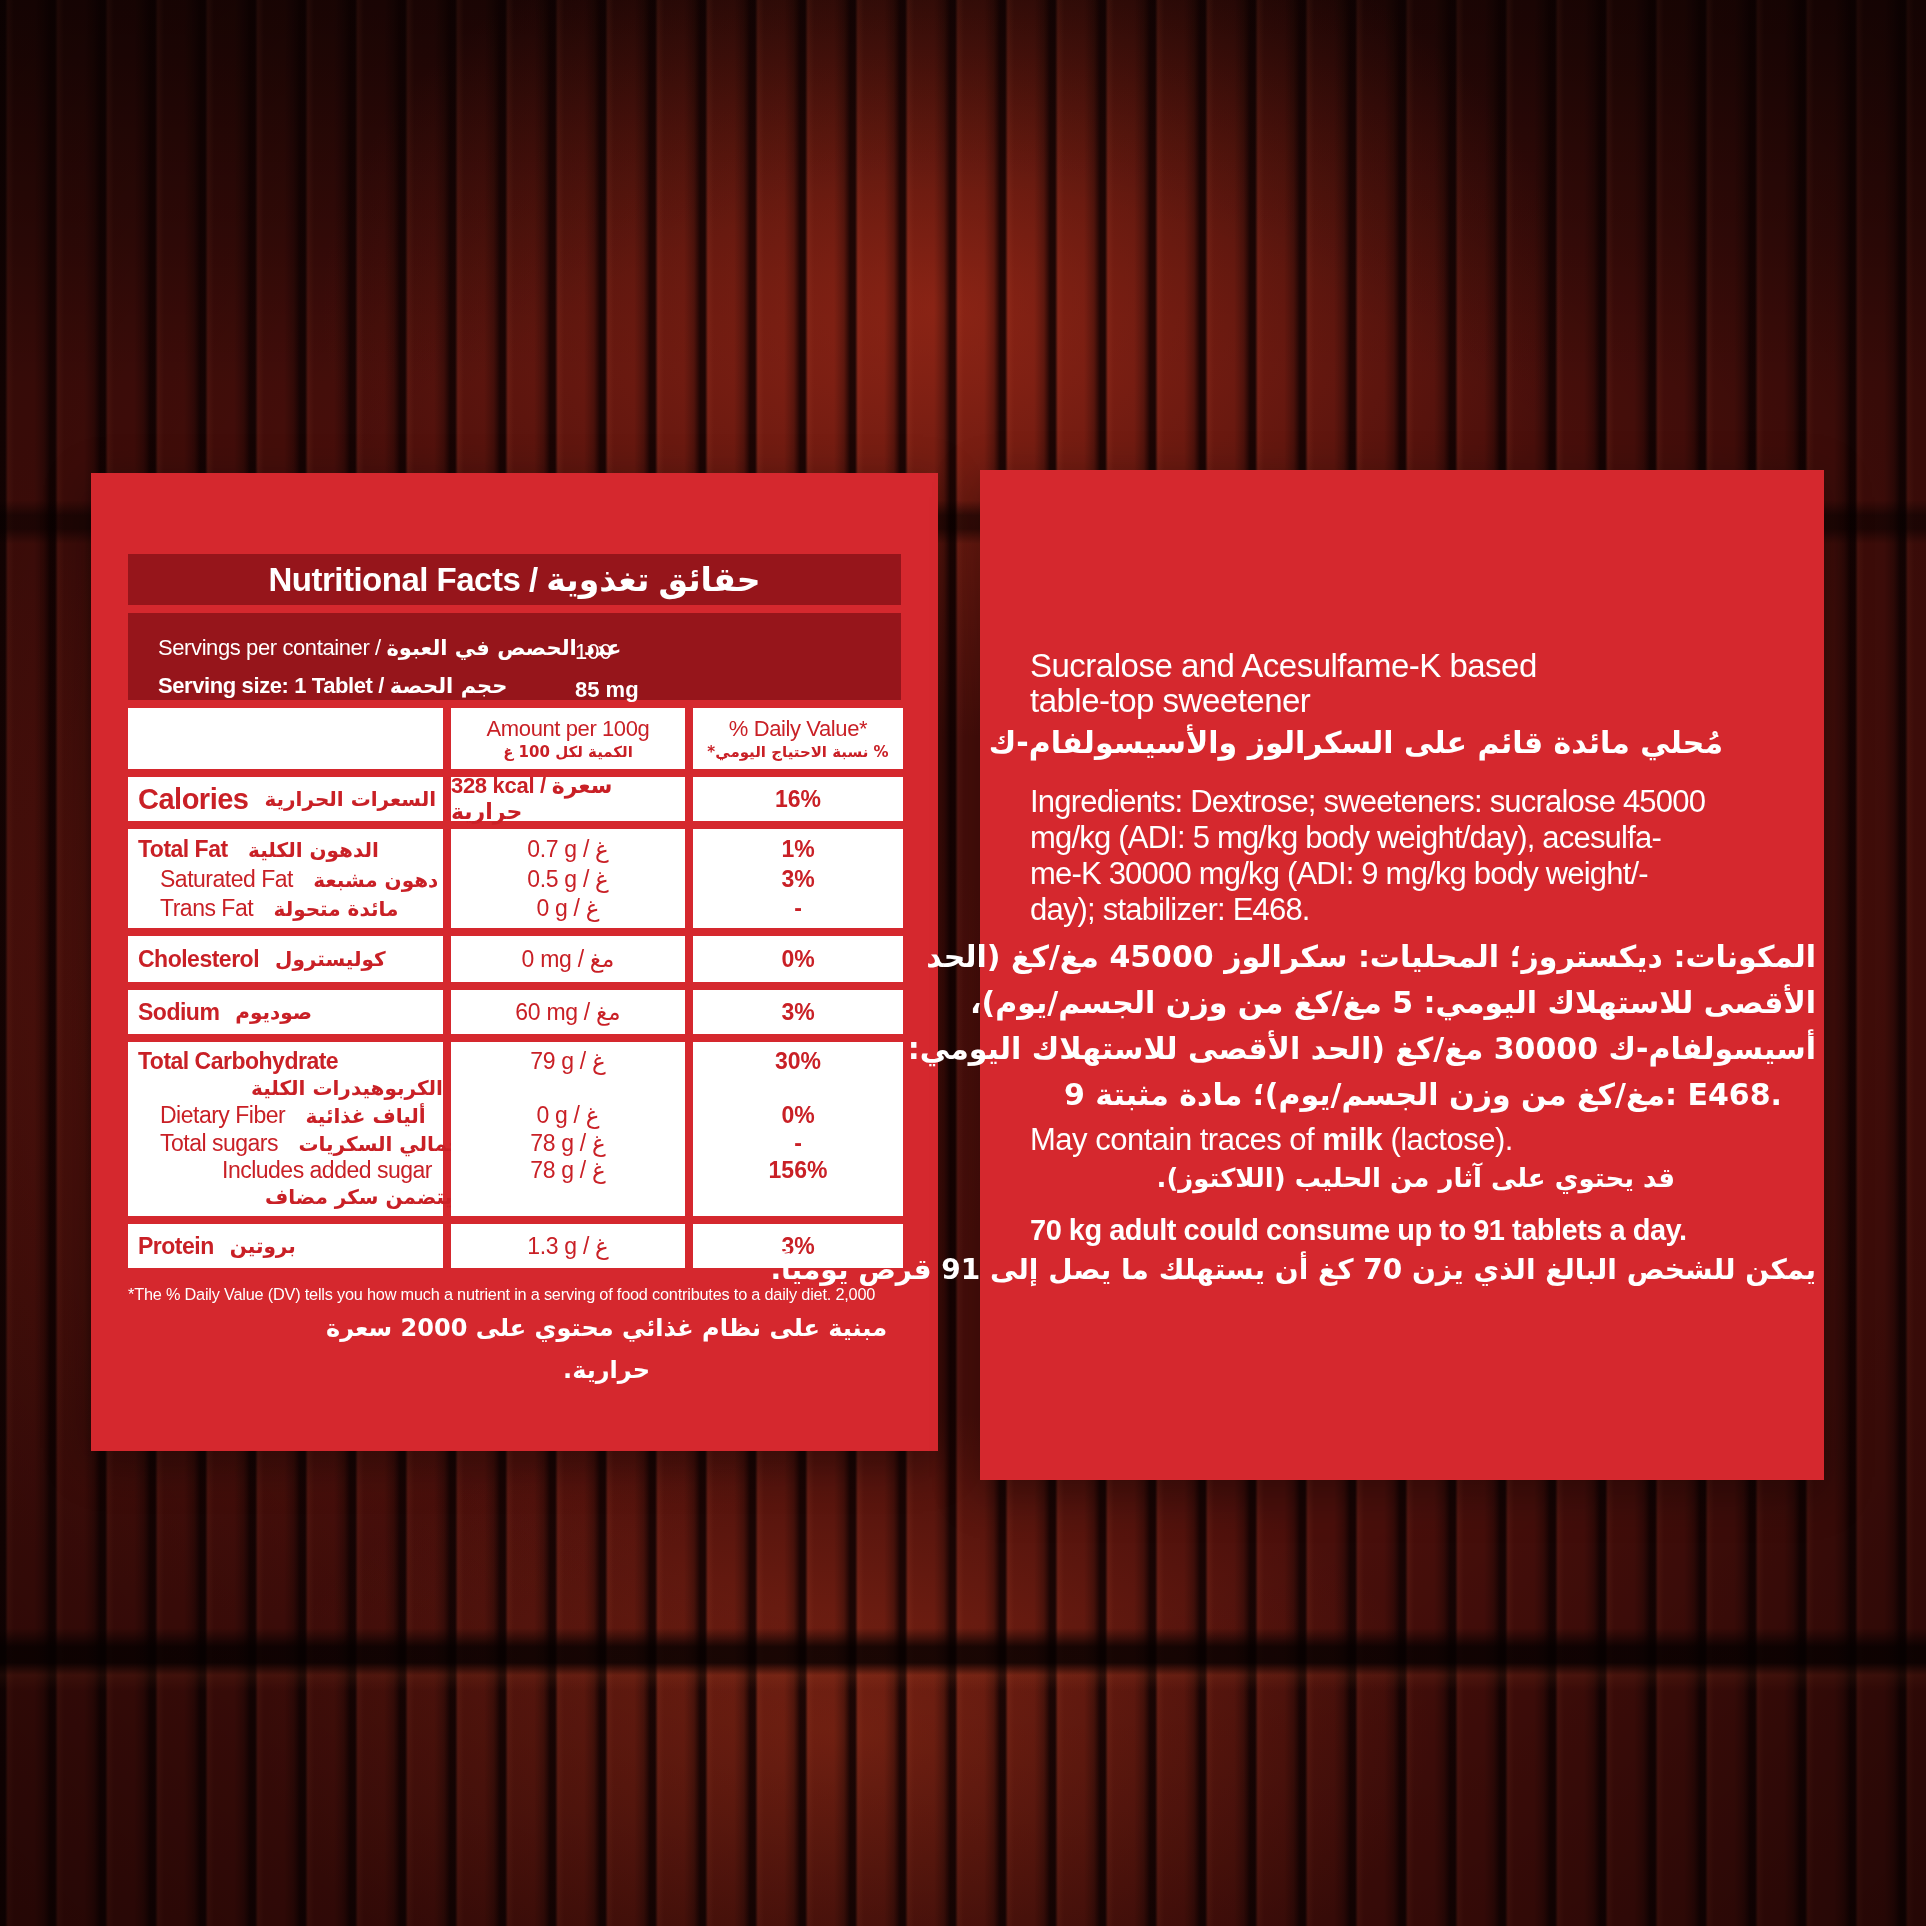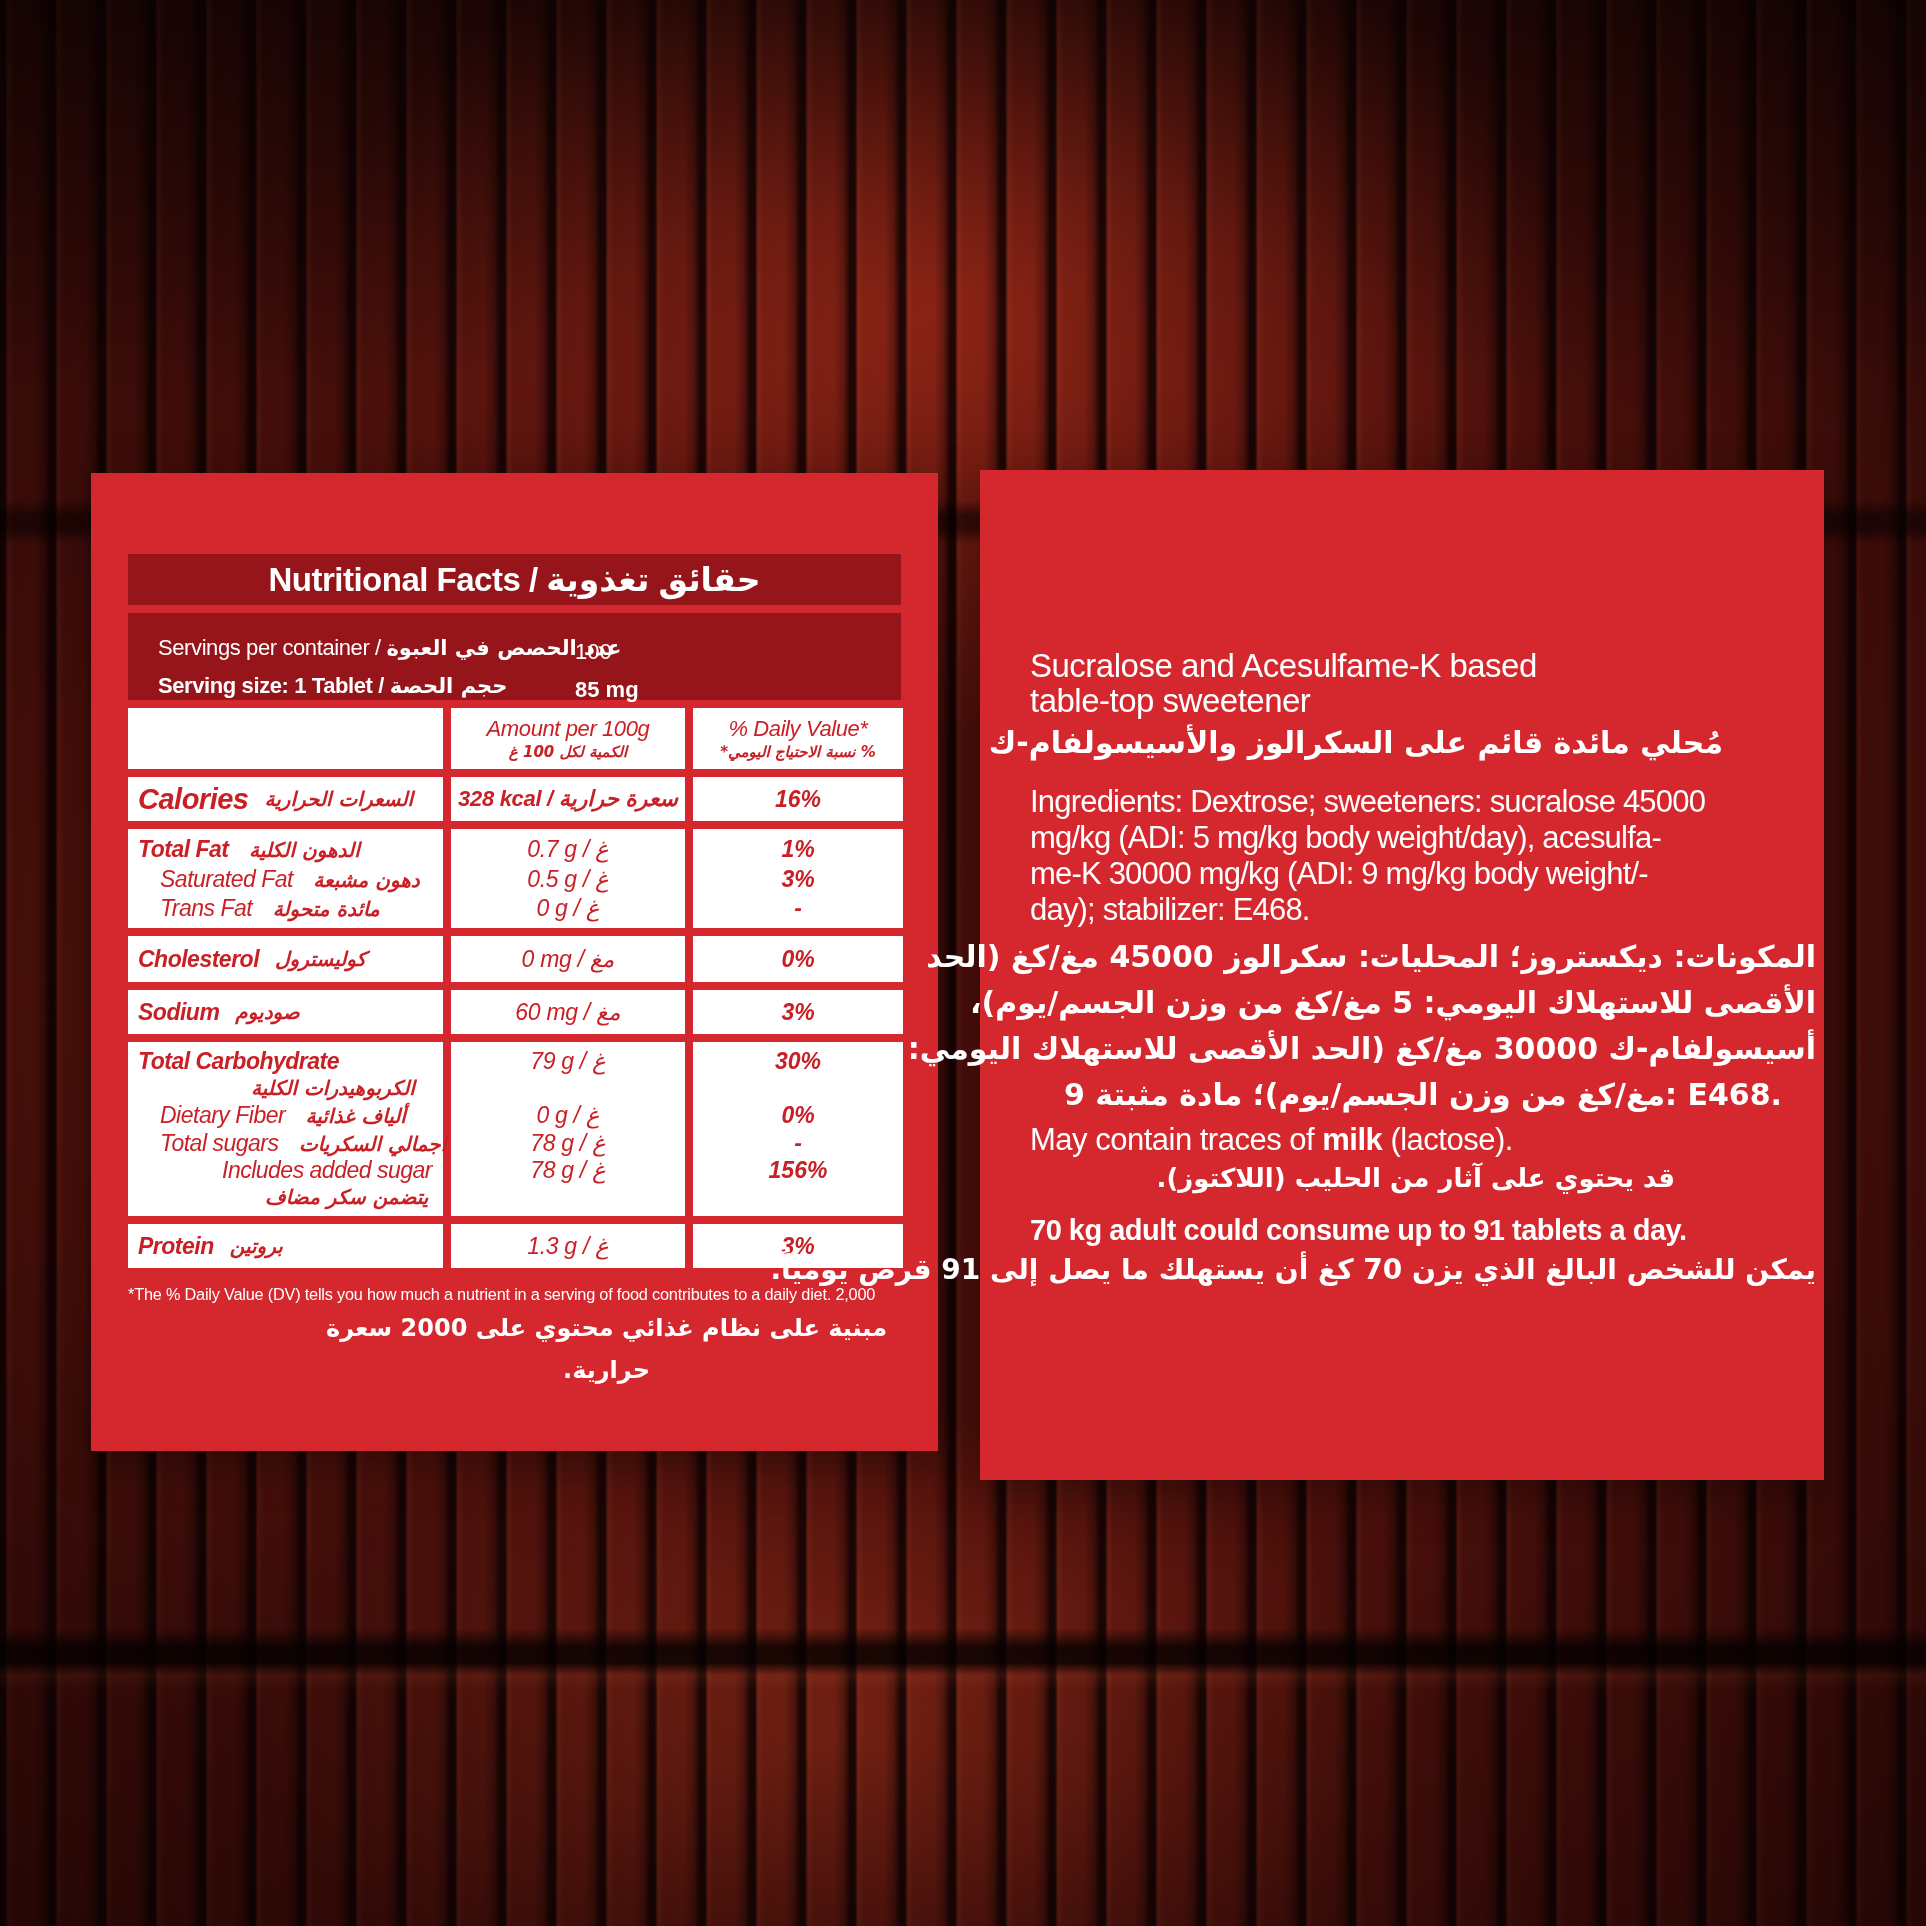--- a/index.html
+++ b/index.html
@@ -38,21 +38,21 @@
   .nf-serving{margin:8px 37px 0 37px;height:87px;padding-top:16px;box-sizing:border-box;}
   .srow{position:relative;line-height:37px;font-size:22px;padding-left:30px;letter-spacing:-0.4px;}
   .srow .ar{font-size:21px;}
   .srow2{font-weight:bold;}
   .sval{position:absolute;left:447px;top:4px;font-weight:bold;letter-spacing:0;}
   .srow1 .sval{font-weight:normal;}
   
   .nf-table{display:grid;grid-template-columns:315px 234px 210px;
             grid-template-rows:61px 44px 99px 46px 44px 174px 44px;
             gap:8px;margin:8px 37px 0 37px;color:#c92026;}
-  .cell{background:#fff;box-sizing:border-box;font-style:italic;}
+  .cell{background:#fff;box-sizing:border-box;}
   .ca{grid-column:1}.cb{grid-column:2}.cc{grid-column:3}
   .r1{grid-row:1}.r2{grid-row:2}.r3{grid-row:3}.r4{grid-row:4}.r5{grid-row:5}.r6{grid-row:6}.r7{grid-row:7}
   .vcenter{display:flex;flex-direction:column;justify-content:center;}
   .hcell{text-align:center;}
   .hdr-en{font-size:22px;letter-spacing:-0.4px;line-height:26px;}
   .hdr-ar{font-size:15px;line-height:20px;}
   .single{display:flex;align-items:center;padding-left:10px;}
   .single-c{display:flex;align-items:center;justify-content:center;}
   .lbl-en{font-size:23px;letter-spacing:-0.5px;text-align:right;}
   .b{font-weight:bold;}

